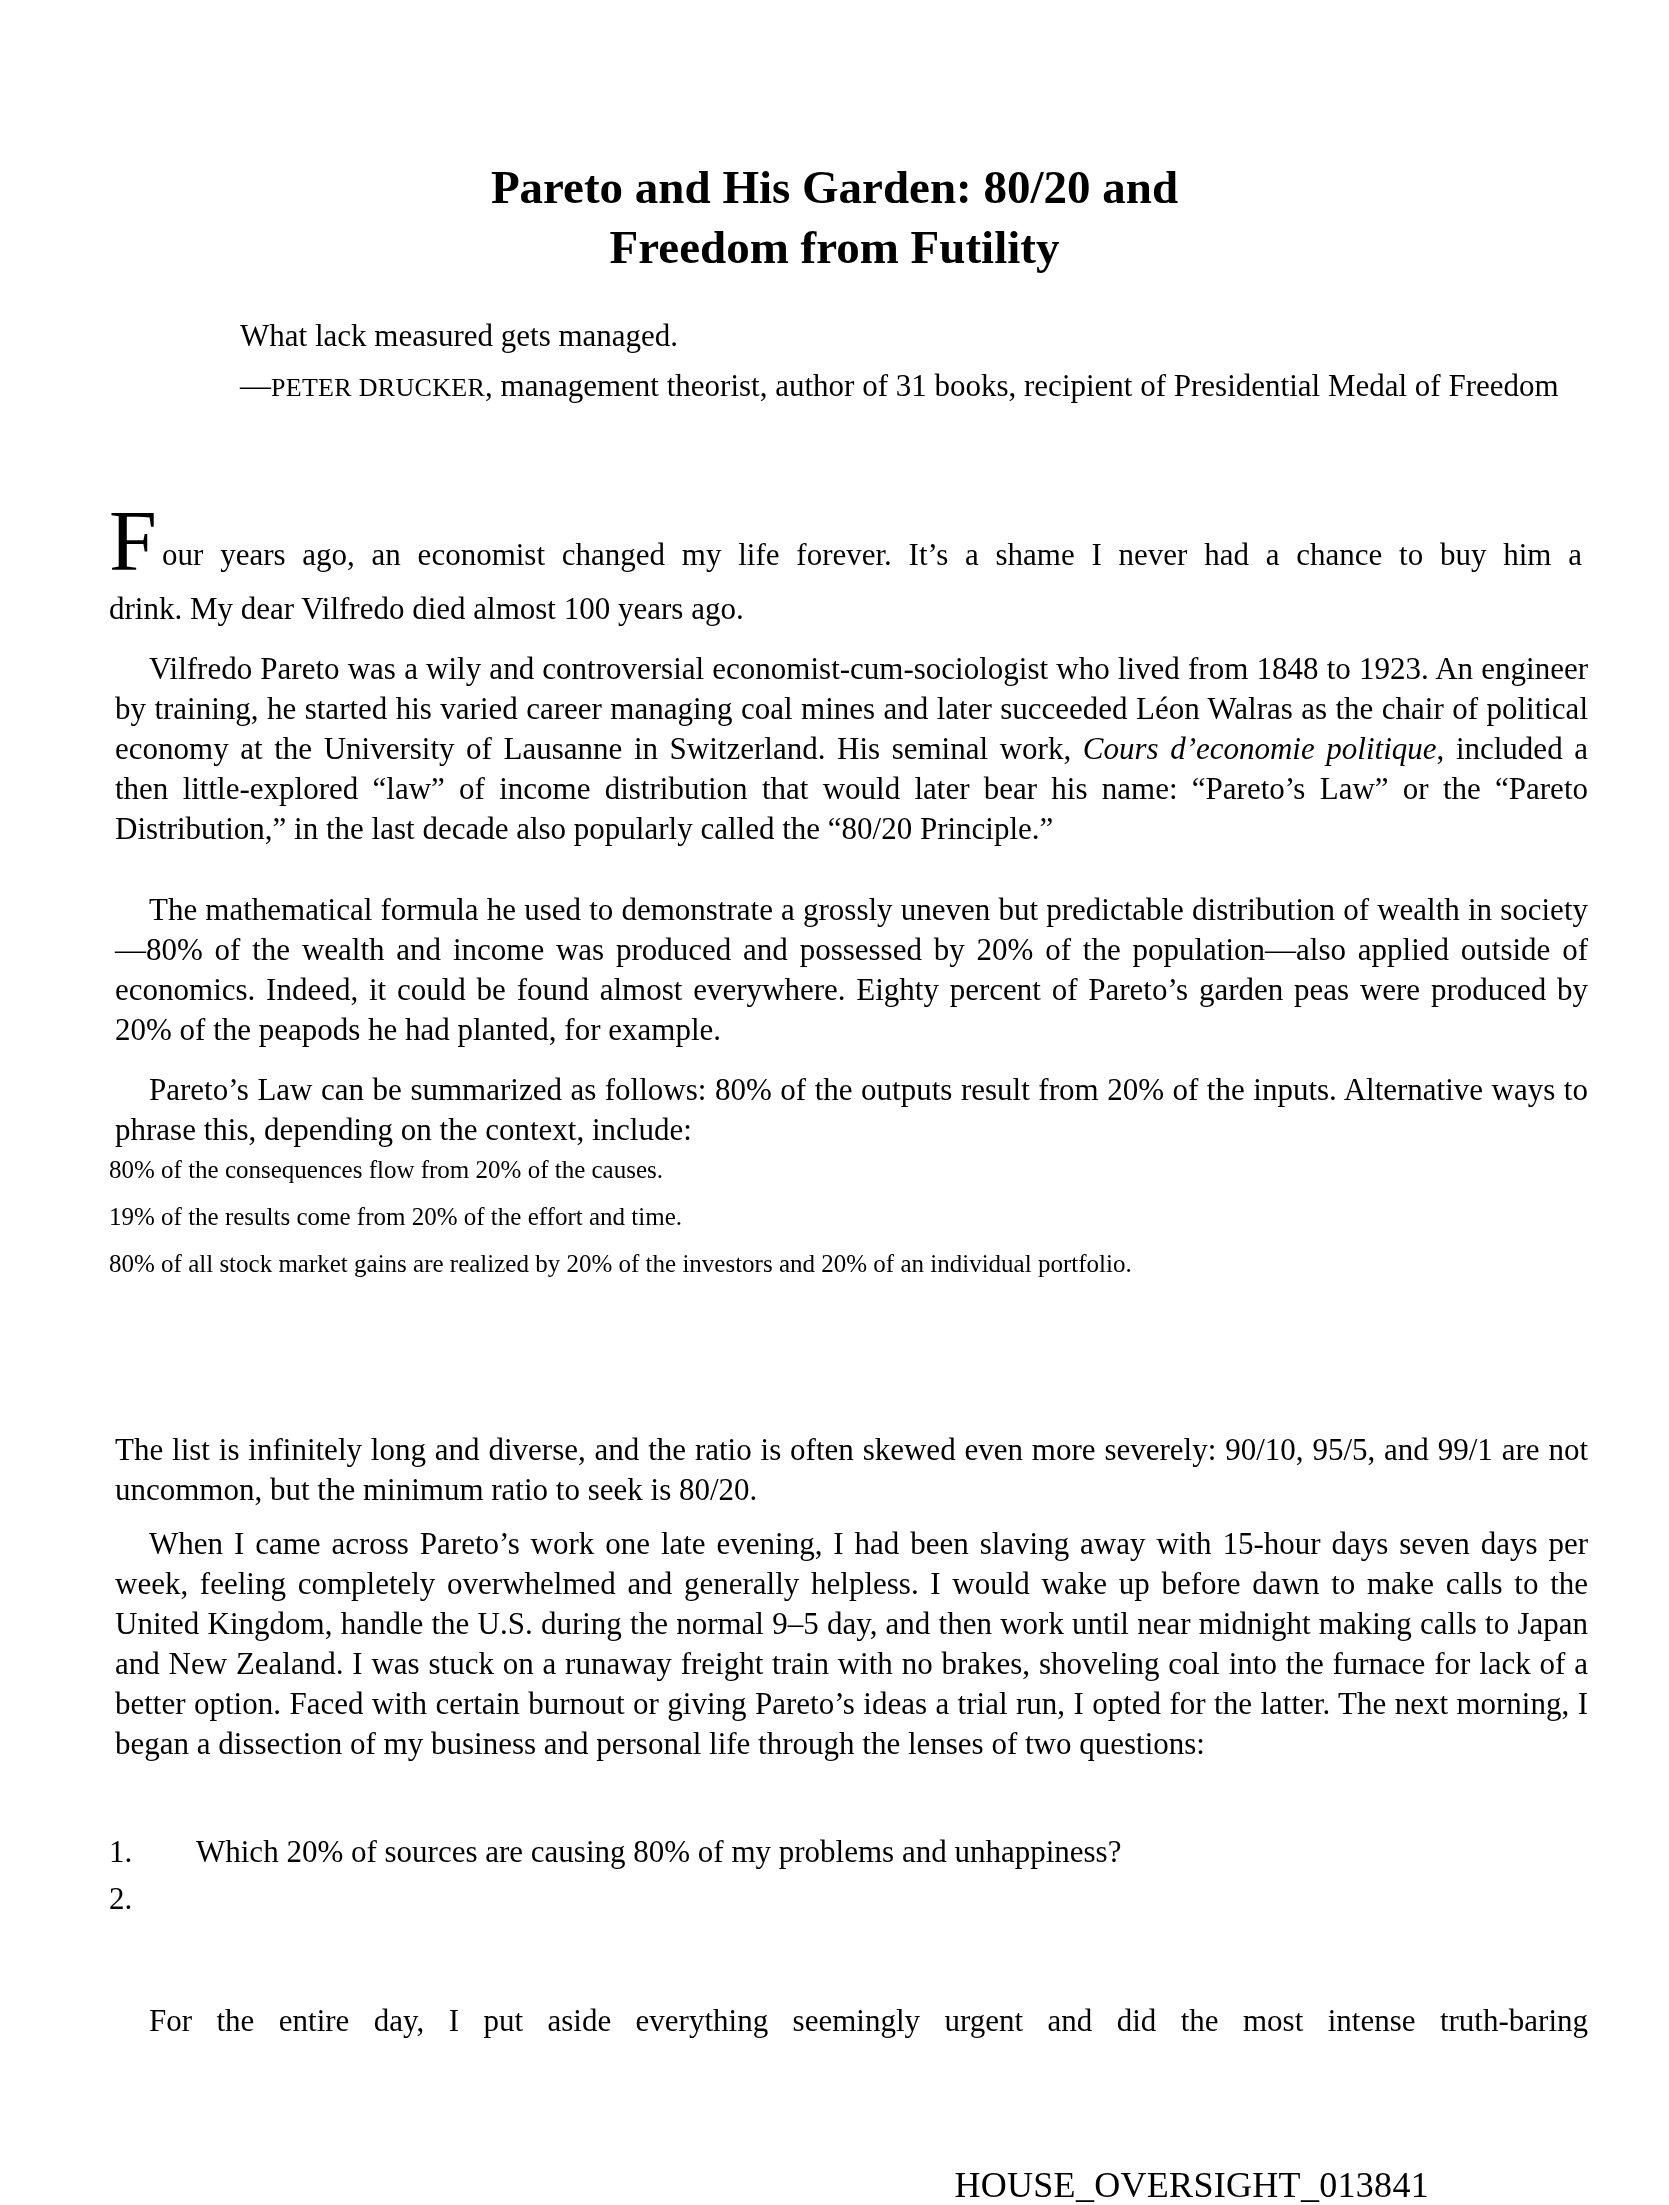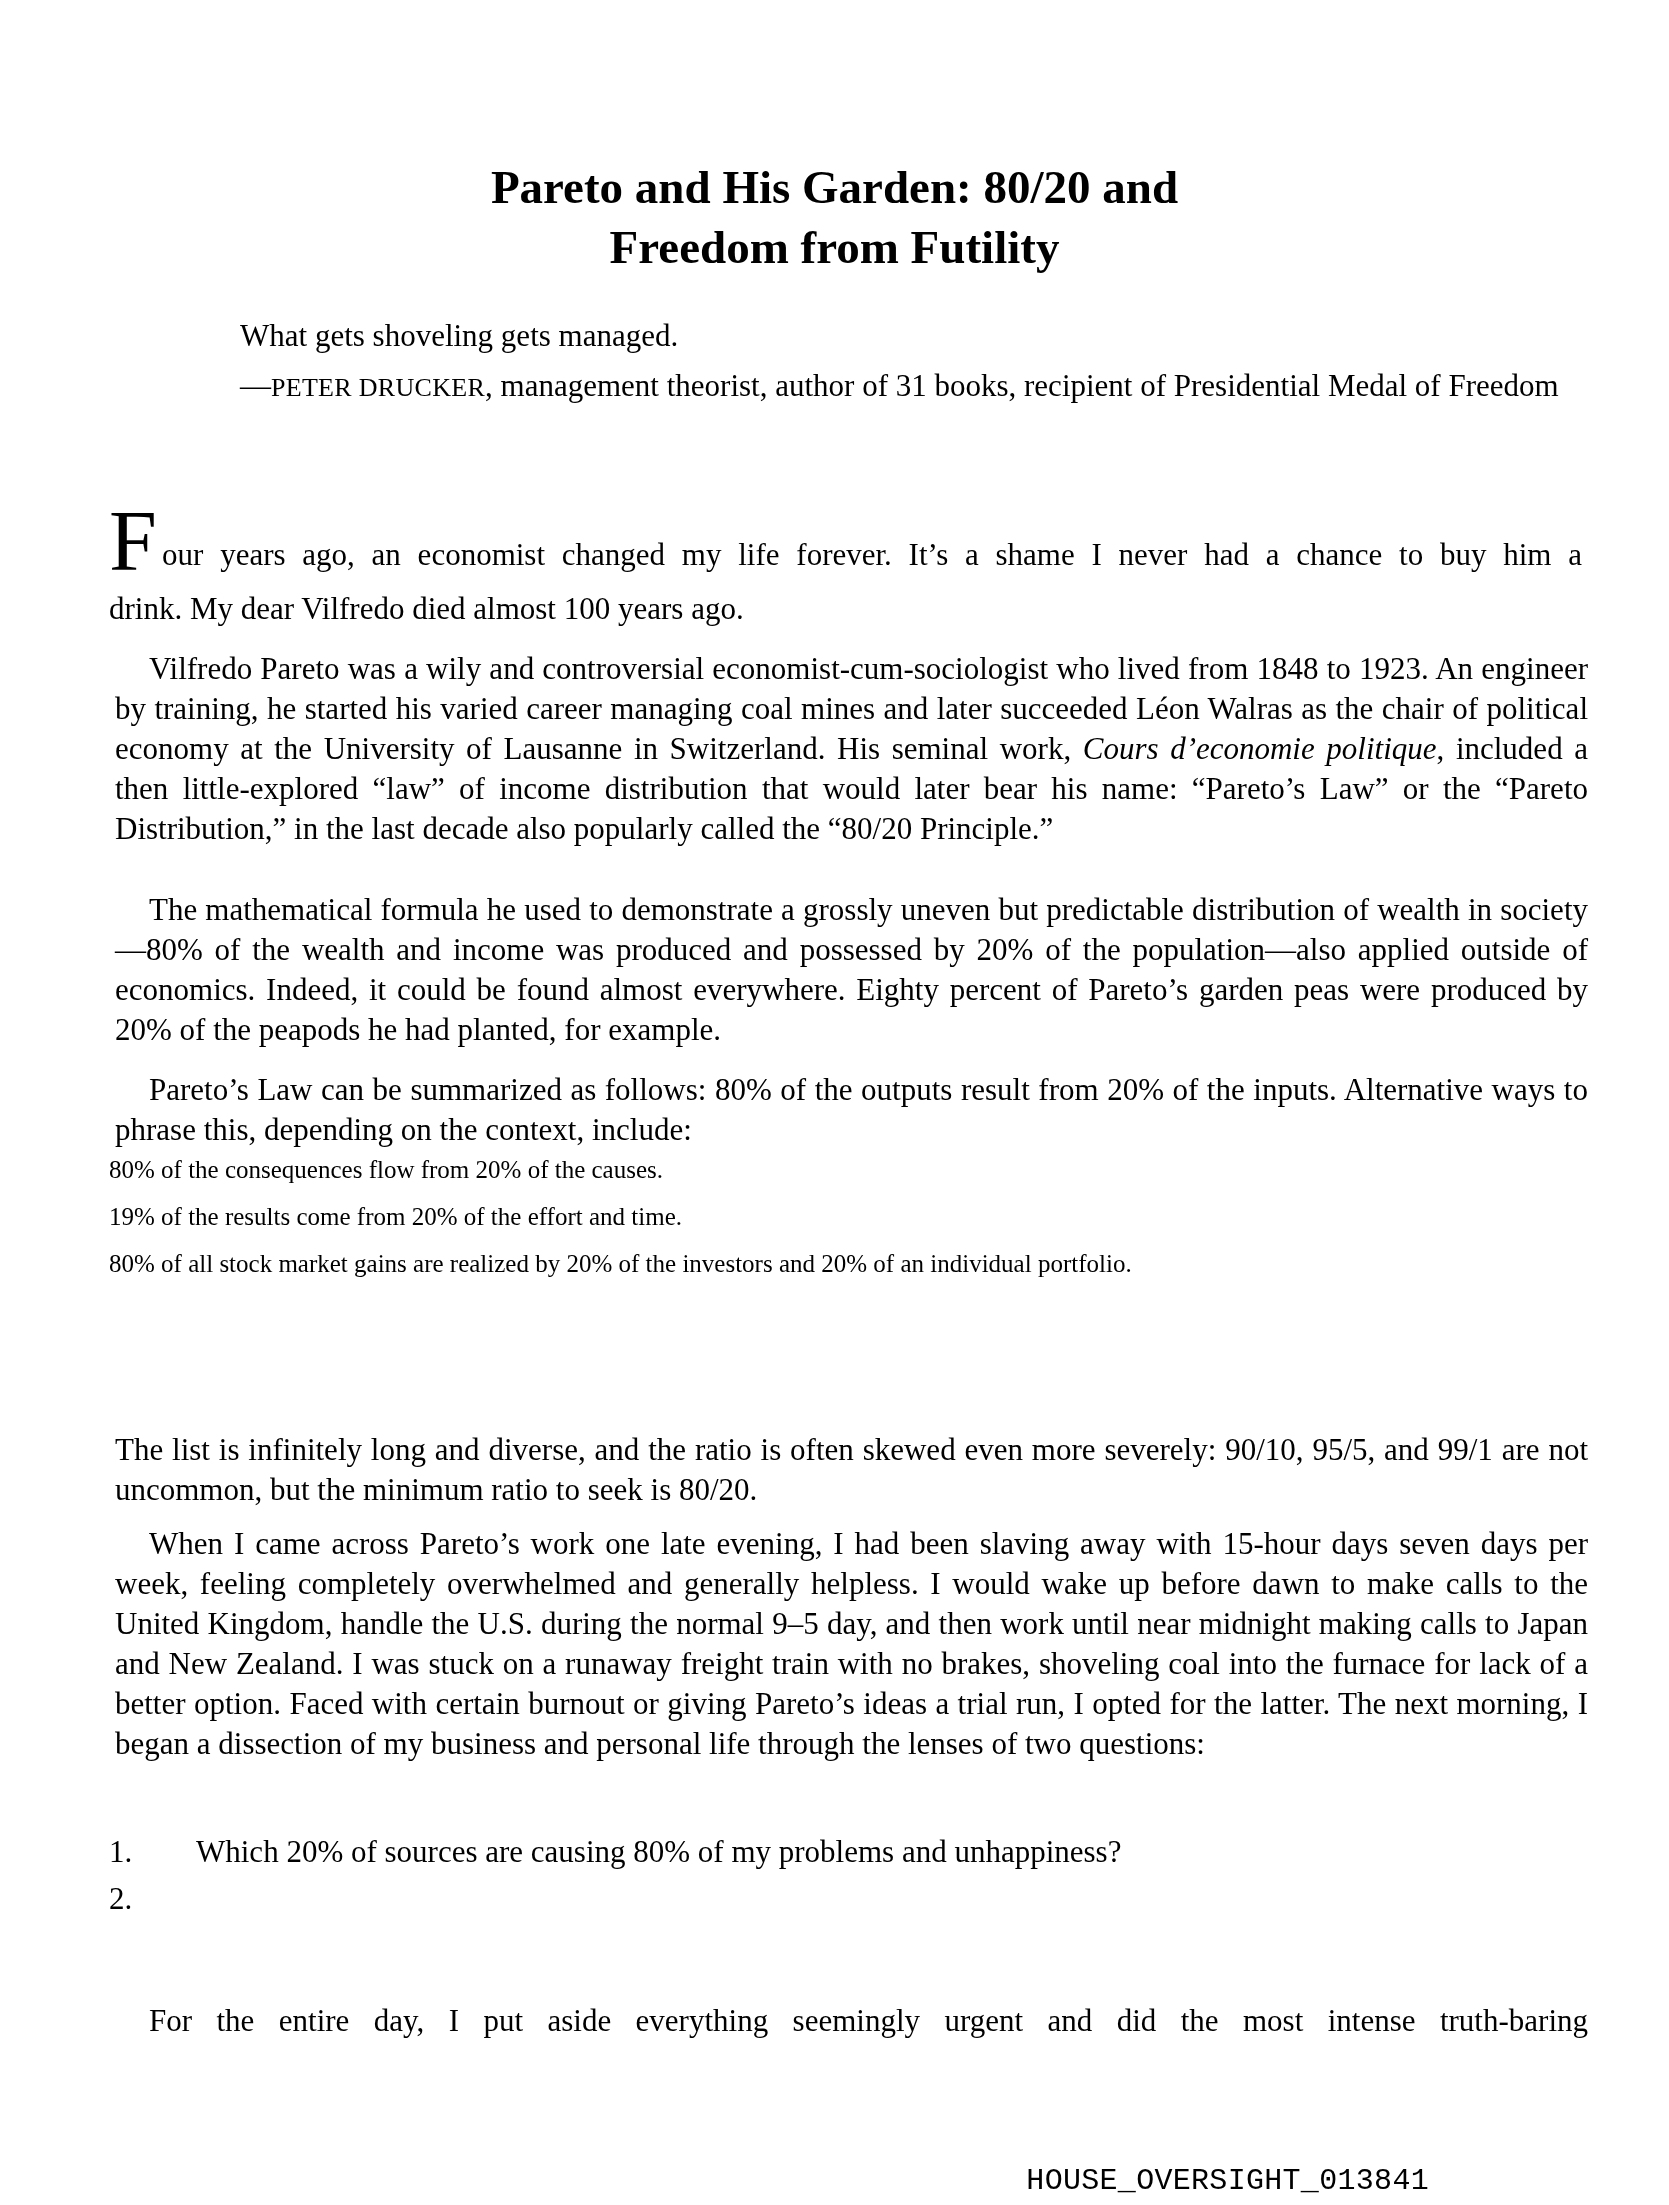--- a/index.html
+++ b/index.html
@@ -124,38 +124,38 @@
     }
     .numbered .num {
       width: 87px;
       flex: 0 0 87px;
     }
 
     .footer-stamp {
       position: absolute;
       right: 23px;
       top: 2152px;
-      font-family: Liberation Mono, monospace;
-      font-size: 30px;
+      font-family: Liberation Serif, serif;
+      font-size: 36px;
       letter-spacing: 0.3px;
     }
     i { font-style: italic; }
   </style>
 </head>
 <body>
 
 <div class="page">
 
   <h1 class="title">
     <span>Pareto and His Garden: 80/20 and</span>
     <span>Freedom from Futility</span>
   </h1>
 
   <div class="epigraph">
-    <p class="quote">What gets shoveling gets managed.</p>
+    <p class="quote">What lack measured gets managed.</p>
     <p class="attrib"><span>—</span><span class="smallcaps">PETER DRUCKER</span><span>, management theorist, author of 31 books, recipient of Presidential Medal of Freedom</span></p>
   </div>
 
   <div class="dropcap-para">
     <div class="dropcap-line1">
       <span class="dropcap">F</span>
       <span class="rest">our years ago, an economist changed my life forever. It’s a shame I never had a chance to buy him a</span>
     </div>
     <div class="dropcap-line2">drink. My dear Vilfredo died almost 100 years ago.</div>
   </div>

